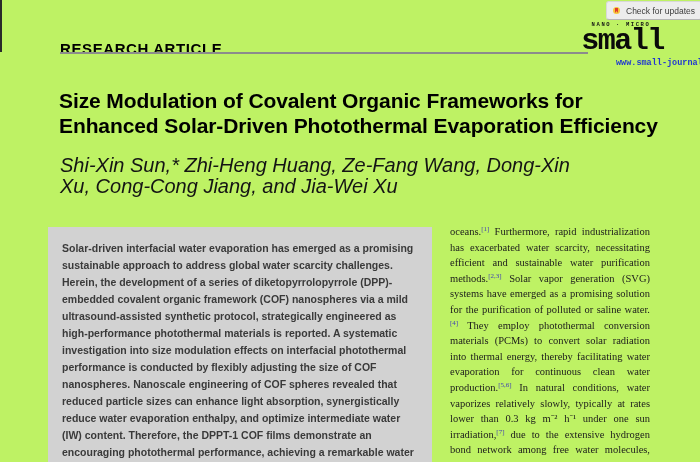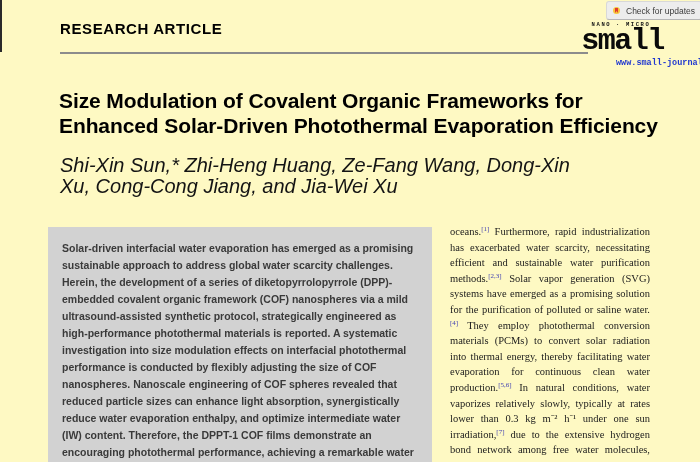--- a/index.html
+++ b/index.html
@@ -7,39 +7,39 @@
     --ref-blue:#4343b2;
     --cm-red:#e13b30;
     --cm-yellow:#f8c73a;
     --abstract-bg:#d2d2d2;
   }
   html,body{margin:0;padding:0;}
   body{
     width:700px;height:462px;overflow:hidden;background:#ffffff;
     font-family:"Liberation Sans",sans-serif;
   }
-  .page{position:relative;width:700px;height:462px;overflow:hidden;background:#fef9c3;}
+  .page{position:relative;width:700px;height:462px;overflow:hidden;background:#bef264;}
 
   .edge-mark{position:absolute;left:0;top:0;width:2px;height:52px;background:#2a2a2a;}
 
   
   .badge{
     position:absolute;top:1px;left:606px;height:15px;
     display:flex;align-items:center;gap:4px;padding:1px 6px 1px 4px;
     background:#ededed;border:1px solid #d8d8d8;border-bottom-color:#b6b6b6;border-radius:3px;
   }
   .badge-label{font-size:8.5px;color:#3c3c3c;white-space:nowrap;}
   .cm{position:relative;width:11px;height:11px;flex:0 0 auto;}
   .cm-outer{width:11px;height:11px;border-radius:50%;background:var(--cm-red);}
   .cm-inner{position:absolute;left:2px;top:2px;width:7px;height:7px;border-radius:50%;background:var(--cm-yellow);}
   .cm-mark{position:absolute;left:4px;top:3px;width:3px;height:5px;background:var(--cm-red);
     clip-path:polygon(0 0,100% 0,100% 100%,50% 62%,0 100%);}
 
   
-  .kicker{position:absolute;left:60px;top:20px;font-size:15px;font-weight:bold;
+  .kicker{position:absolute;left:60px;top:40px;font-size:15px;font-weight:bold;
     letter-spacing:0.6px;color:#000;}
   .rule{position:absolute;left:60px;top:52px;width:528px;height:2px;background:#8c8c8c;}
 
   .logo{position:absolute;left:575px;top:21px;width:95px;text-align:center;font-family:Liberation Mono, monospace;}
   .logo-tagline{display:block;font-size:5.5px;font-weight:bold;letter-spacing:1.6px;
     color:#141414;margin-right:3px;}
   .logo-name{display:block;font-size:30px;font-weight:bold;letter-spacing:-1.5px;
     color:#0a0a0a;line-height:0.88;}
   .logo-url{display:block;margin-top:4px;font-size:8.5px;font-weight:bold;
     color:var(--url-blue);white-space:nowrap;margin-left:41px;}

